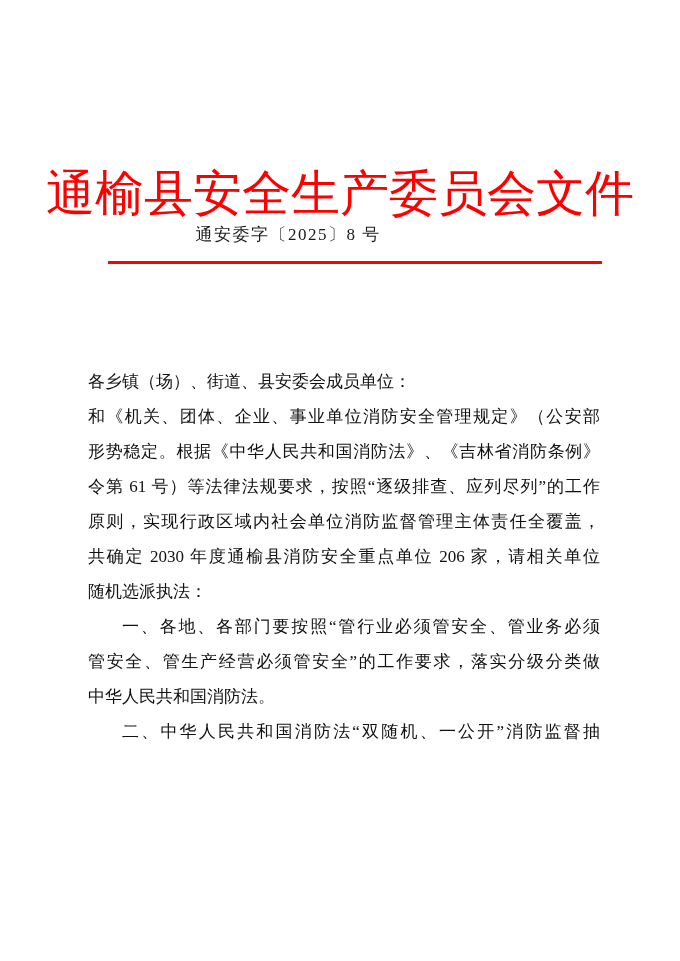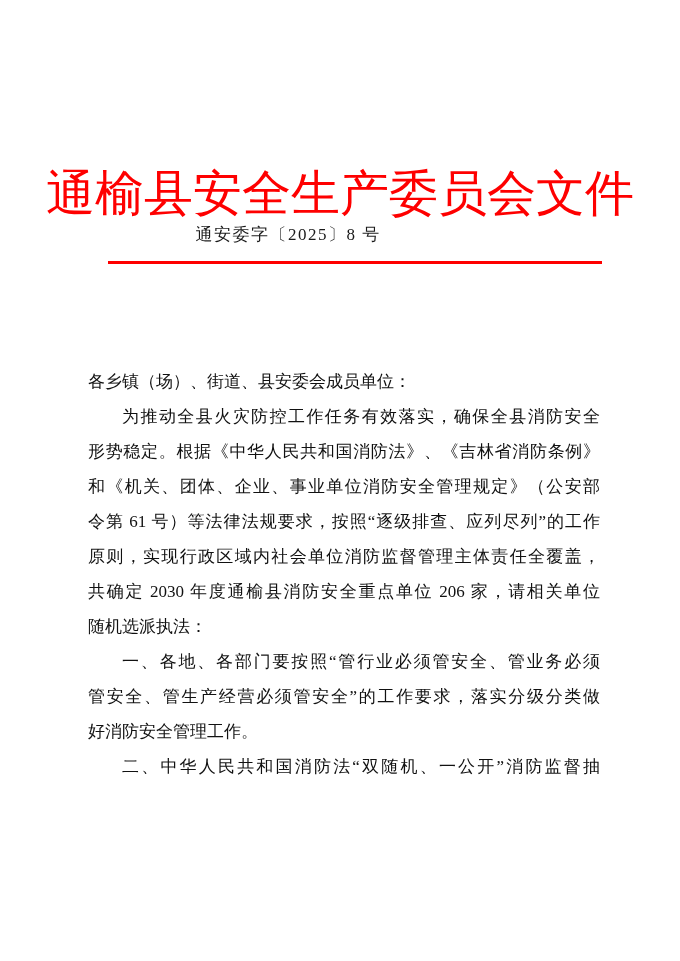--- a/index.html
+++ b/index.html
@@ -91,26 +91,25 @@
 
   <div class="header-title">通榆县安全生产委员会文件</div>
 
   <div class="doc-number">通安委字〔2025〕8 号</div>
 
   <div class="red-rule"></div>
 
 
   <div class="doc-body">
     <div class="ln last">各乡镇（场）、街道、县安委会成员单位：</div>
-    <div class="ln ind">为推动全县火灾防控工作任务有效落实，确保全县消防安全</div>
+    <div class="ln">和《机关、团体、企业、事业单位消防安全管理规定》（公安部</div>
     <div class="ln">形势稳定。根据《中华人民共和国消防法》、《吉林省消防条例》</div>
-    <div class="ln">和《机关、团体、企业、事业单位消防安全管理规定》（公安部</div>
     <div class="ln">令第 61 号）等法律法规要求，按照“逐级排查、应列尽列”的工作</div>
     <div class="ln">原则，实现行政区域内社会单位消防监督管理主体责任全覆盖，</div>
     <div class="ln">共确定 2030 年度通榆县消防安全重点单位 206 家，请相关单位</div>
     <div class="ln last">随机选派执法：</div>
     <div class="ln ind">一、各地、各部门要按照“管行业必须管安全、管业务必须</div>
     <div class="ln">管安全、管生产经营必须管安全”的工作要求，落实分级分类做</div>
-    <div class="ln last">好消防安全管理工作。</div>
+    <div class="ln last">中华人民共和国消防法。</div>
     <div class="ln ind">二、中华人民共和国消防法“双随机、一公开”消防监督抽</div>
   </div>
 
 </div>
 
 </body></html>

